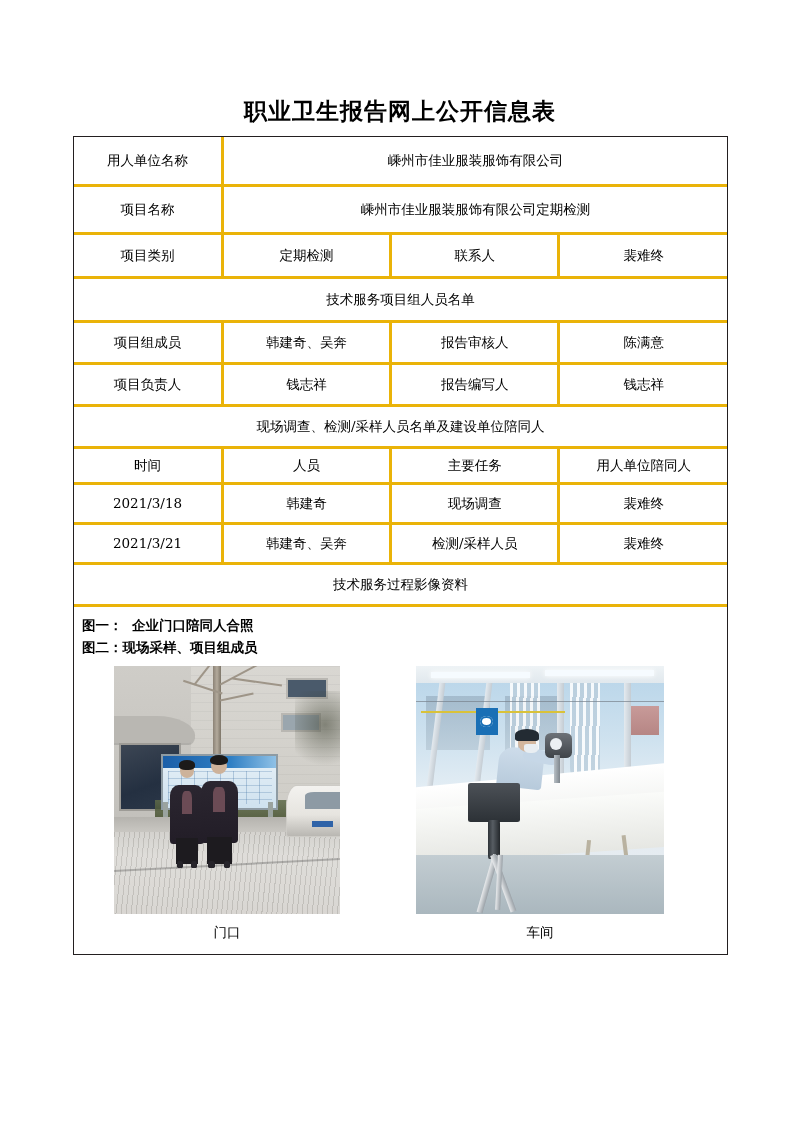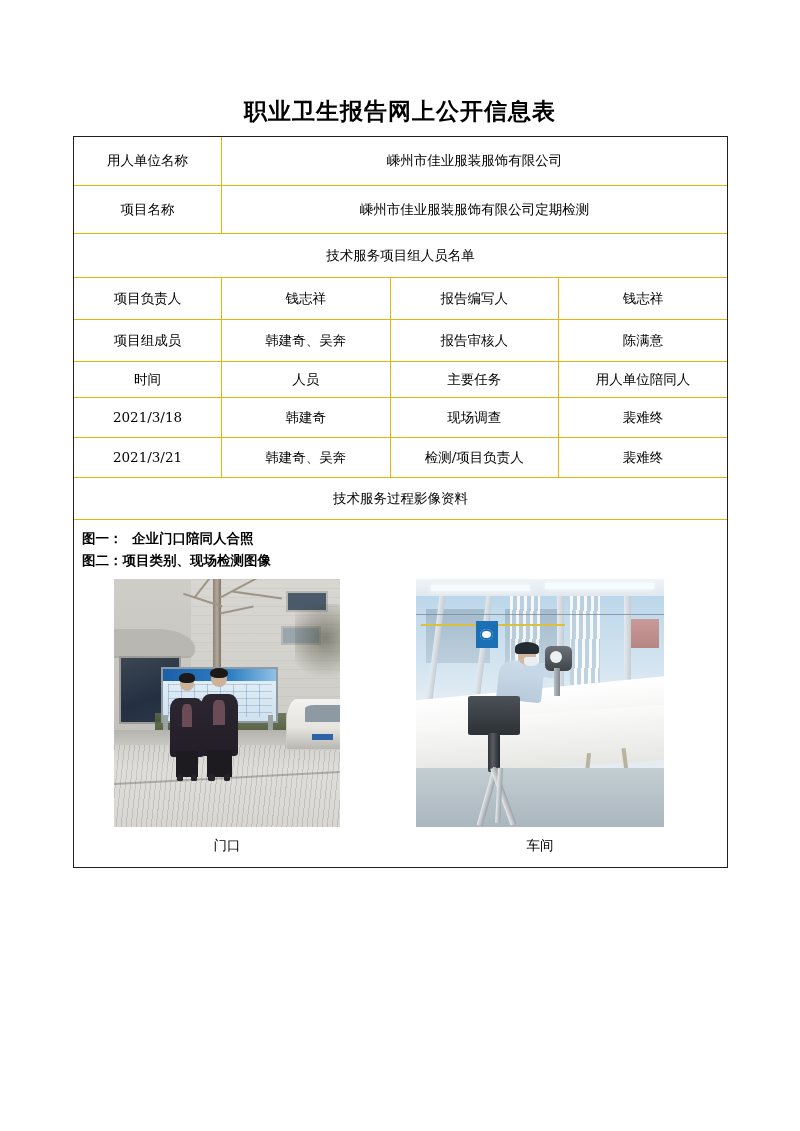--- a/index.html
+++ b/index.html
@@ -47,21 +47,21 @@
     box-sizing: border-box;
     background: #ffffff;
   }
 
   table.tbl {
     border-collapse: collapse;
     width: 100%;
     table-layout: fixed;
   }
   table.tbl td {
-    border: 1px solid #eab308;
+    border: 3px solid #eab308;
     text-align: center;
     vertical-align: middle;
     font-size: 13.5px;
     font-family: "DejaVu Serif", "Liberation Serif", serif;
     padding: 0 4px;
     line-height: 1.4;
   }
   
   table.tbl tr:first-child td { border-top: none; }
   table.tbl tr td:first-child { border-left: none; }
@@ -400,70 +400,79 @@
         <td style="width:139px">用人单位名称</td>
         <td colspan="3">嵊州市佳业服装服饰有限公司</td>
       </tr>
 
       <tr class="h-48">
         <td>项目名称</td>
         <td colspan="3">嵊州市佳业服装服饰有限公司定期检测</td>
       </tr>
 
 
+      <tr class="h-44">
+        <td>项目类别</td>
+        <td style="width:170px">定期检测</td>
+        <td style="width:208px">联系人</td>
+        <td>裴难终</td>
+      </tr>
 
       <tr class="h-44">
         <td colspan="4">技术服务项目组人员名单</td>
+      </tr>
+
+      <tr class="h-42">
+        <td>项目组成员</td>
+        <td>韩建奇、吴奔</td>
+        <td>报告审核人</td>
+        <td>陈满意</td>
       </tr>
 
       <tr class="h-42">
         <td>项目负责人</td>
         <td>钱志祥</td>
         <td>报告编写人</td>
         <td>钱志祥</td>
       </tr>
 
       <tr class="h-42">
-        <td>项目组成员</td>
-        <td>韩建奇、吴奔</td>
-        <td>报告审核人</td>
-        <td>陈满意</td>
-      </tr>
-
+        <td colspan="4">现场调查、检测/采样人员名单及建设单位陪同人</td>
+      </tr>
 
       <tr class="h-36">
         <td>时间</td>
         <td style="width:183px">人员</td>
         <td style="width:165px">主要任务</td>
         <td>用人单位陪同人</td>
       </tr>
 
       <tr class="h-40">
         <td class="num">2021/3/18</td>
         <td>韩建奇</td>
         <td>现场调查</td>
         <td>裴难终</td>
       </tr>
 
       <tr class="h-40">
         <td class="num">2021/3/21</td>
         <td>韩建奇、吴奔</td>
-        <td>检测/项目负责人</td>
+        <td>检测/采样人员</td>
         <td>裴难终</td>
       </tr>
 
       <tr class="h-42">
         <td colspan="4">技术服务过程影像资料</td>
       </tr>
 
       <tr>
         <td colspan="4" class="media-cell">
 
           <div class="fig-line">图一：  企业门口陪同人合照</div>
-          <div class="fig-line">图二：项目类别、现场检测图像</div>
+          <div class="fig-line">图二：现场采样、项目组成员</div>
 
           <div class="photo-row">
 
             <div class="photo-wrap">
               <div class="photo">
                 <div class="p1-sky"></div>
                 <div class="p1-wallL"></div>
                 <div class="p1-wallR"></div>
                 <div class="p1-canopy"></div>
                 <div class="p1-door"></div>

